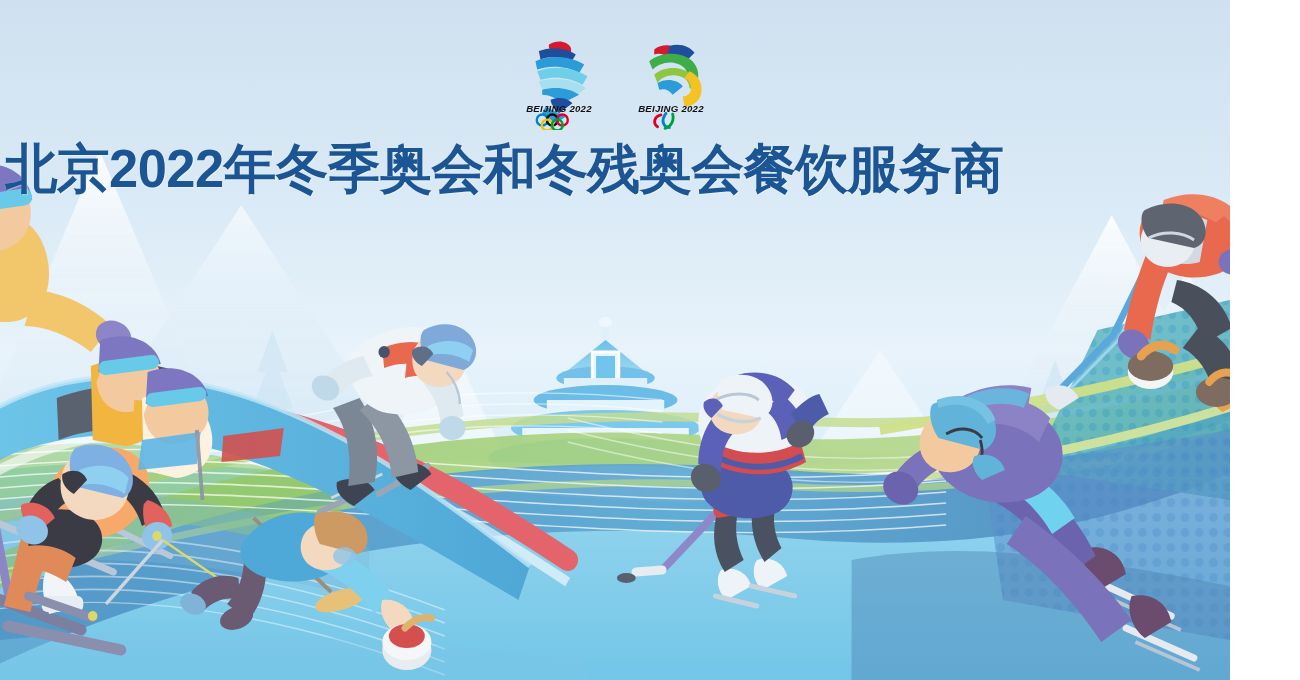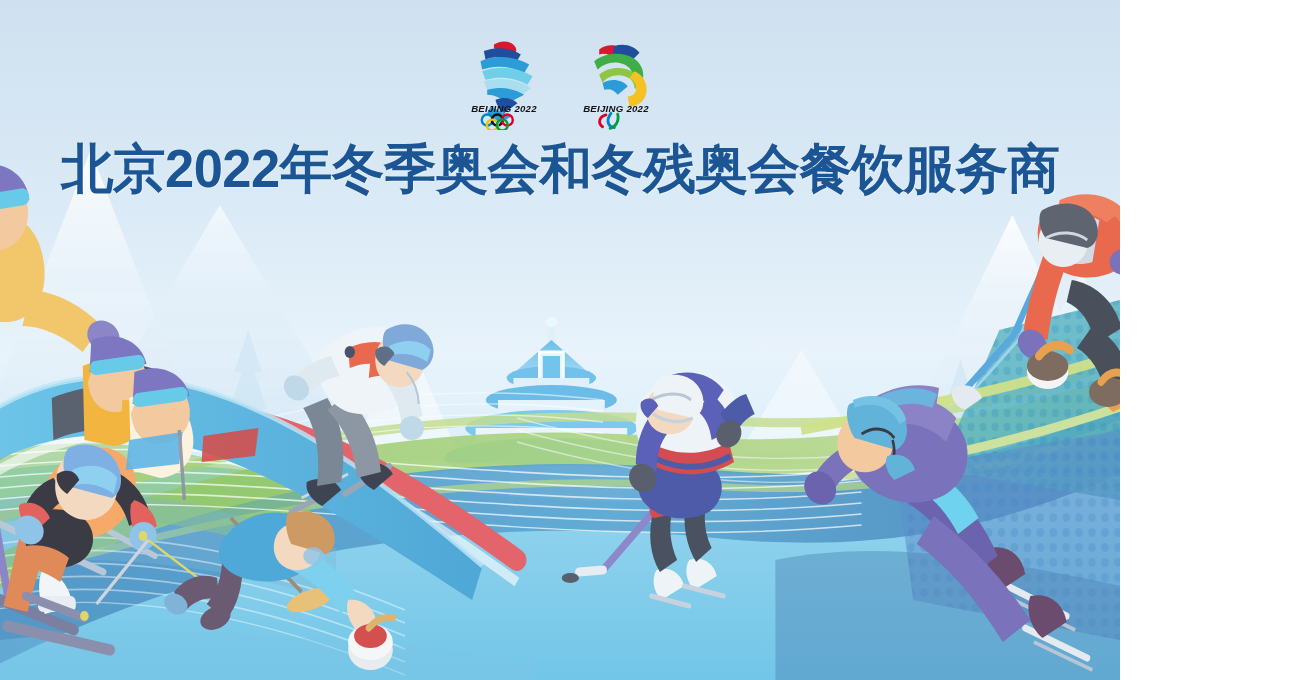--- a/index.html
+++ b/index.html
@@ -5,21 +5,21 @@
   html, body {
     margin: 0;
     padding: 0;
     background: #ffffff;
   }
   body {
     font-family: "Liberation Sans", sans-serif;
   }
   .banner {
     position: relative;
-    width: 1120px;
+    width: 1230px;
     height: 680px;
     overflow: hidden;
     background: linear-gradient(180deg, #cfe0f0 0%, #d7e6f4 28%, #e2eef8 48%, #e9f3fa 60%, #bfe3f2 78%, #84cdec 100%);
   }
   .layer {
     position: absolute;
     inset: 0;
     width: 100%;
     height: 100%;
   }
@@ -37,21 +37,20 @@
     z-index: 40;
   }
   .emblem { width: 84px; }
   .emblem svg { display:block; width:100%; height:auto; }
 
   .title-wrap {
     position: absolute;
     top: 142px;
     left: 0;
     right: 0;
-    text-align: center;
     z-index: 45;
   }
   .title {
     display: inline-block;
     font-family: "Liberation Sans", "DejaVu Sans", sans-serif;
     font-size: 53px;
     font-weight: bold;
     letter-spacing: -0.5px;
     color: #1b5593;
     line-height: 1.0;

